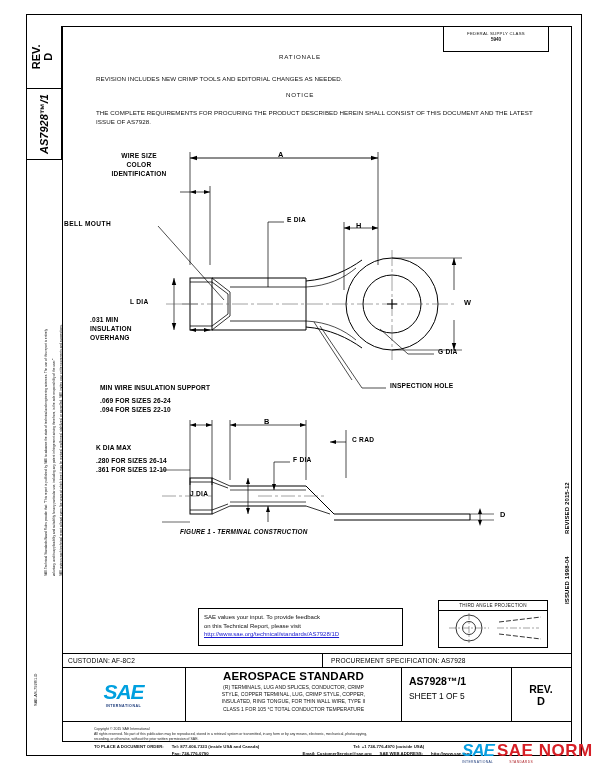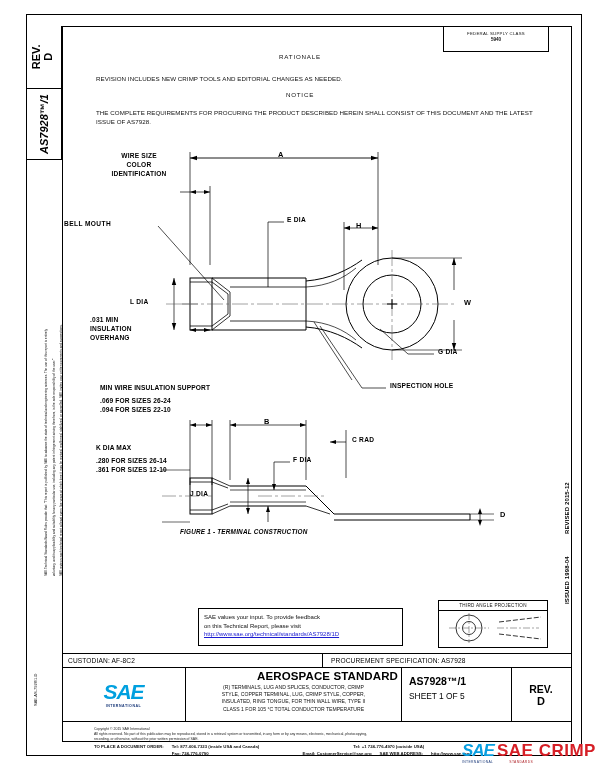--- a/index.html
+++ b/index.html
@@ -207,21 +207,21 @@
     color: #00a0df; letter-spacing: -1px; line-height:1;
   }
   .sae-logo-sub { font-size: 3.6px; font-weight:bold; color:#1b3a7a; letter-spacing:.14em; margin-top:2px;}
 
   .tb-desc {
     width: 216px;
     border-right: 1.4px solid #000;
     text-align:center;
     padding: 2px 3px 0 3px;
   }
-  .tb-desc .as-title { font-size: 11.5px; font-weight: bold; letter-spacing: .01em; text-align: right; }
+  .tb-desc .as-title { font-size: 11.5px; font-weight: bold; letter-spacing: .01em; }
   .tb-desc .as-sub { font-size: 5.1px; line-height: 1.42; margin-top: 2px; color:#111; }
 
   .tb-num {
     width: 110px;
     border-right: 1.4px solid #000;
     padding: 7px 0 0 7px;
   }
   .tb-num .n1 { font-size: 10.5px; font-weight: bold; }
   .tb-num .n2 { font-size: 8.4px; margin-top: 4px; }
 
@@ -564,21 +564,21 @@
       <span>Fax: 724-776-0790</span>
       <span class="c2">Email: CustomerService@sae.org</span>
       <span>SAE WEB ADDRESS:</span>
       <span>http://www.sae.org</span>
     </div>
   </div>
 
   <div class="watermark">
     <div style="display:flex;align-items:baseline;gap:3px;">
       <span class="wm-sae">SAE</span>
-      <span class="wm-norm">SAE CRIMP</span>
+      <span class="wm-norm">SAE NORM</span>
     </div>
     <div style="display:flex;gap:16px;margin-top:1px;">
       <span class="wm-sub">INTERNATIONAL</span>
       <span class="wm-sub2">STANDARDS</span>
     </div>
   </div>
 
 </div>
 
 </body></html>

